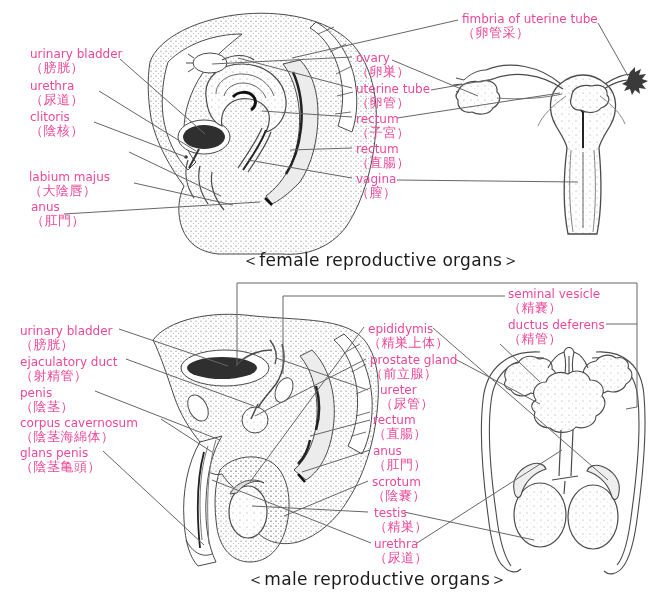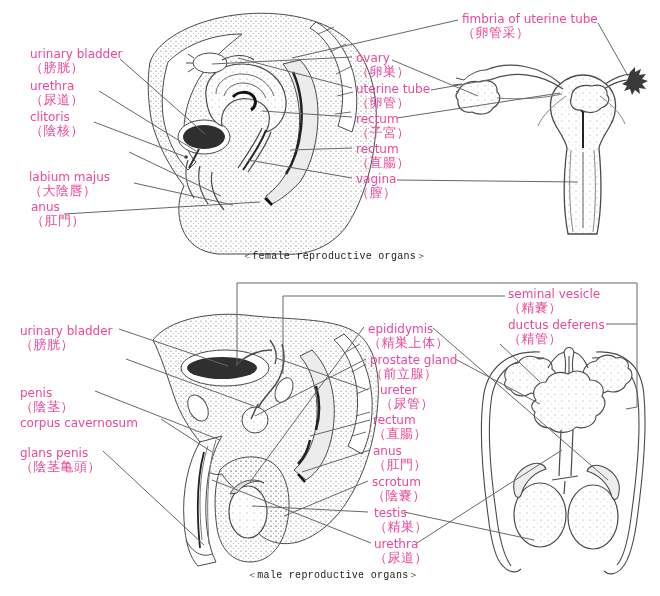--- a/index.html
+++ b/index.html
@@ -1,21 +1,21 @@
 <!DOCTYPE html>
 <html><head>
 <meta charset="utf-8">
 <style>
   html,body{margin:0;padding:0;background:#fff;}
   .stage{position:relative;width:660px;height:596px;background:#fff;overflow:hidden;
          font-family:"DejaVu Sans","Liberation Sans",sans-serif;}
   .art{position:absolute;left:0;top:0;}
   .lbl{position:absolute;font-size:12px;line-height:14px;color:#ec4899;white-space:nowrap;}
   .lbl .jp{display:block;font-size:13px;letter-spacing:.5px;}
-  .cap{position:absolute;font-size:10px;color:#1a1a1a;white-space:nowrap;letter-spacing:.3px;font-family:Liberation Mono, monospace;}
+  .cap{position:absolute;font-size:17px;color:#1a1a1a;white-space:nowrap;letter-spacing:.3px;}
 </style>
 </head>
 <body>
 
 <div class="stage">
 
   <svg class="art" width="660" height="596" viewBox="0 0 660 596">
     <defs>
       <pattern id="stipBody" width="5" height="5" patternUnits="userSpaceOnUse">
         <circle cx="1" cy="1.2" r="0.65" fill="#8f8f8f"></circle>
@@ -198,22 +198,23 @@
 
   <div class="lbl" style="left:356px;top:51px"><span>ovary</span><span class="jp">（卵巣）</span></div>
   <div class="lbl" style="left:356px;top:82px"><span>uterine tube</span><span class="jp">（卵管）</span></div>
   <div class="lbl" style="left:356px;top:112px"><span>rectum</span><span class="jp">（子宮）</span></div>
   <div class="lbl" style="left:356px;top:142px"><span>rectum</span><span class="jp">（直腸）</span></div>
   <div class="lbl" style="left:356px;top:172px"><span>vagina</span><span class="jp">（膣）</span></div>
 
   <div class="cap" style="left:242px;top:249px">＜female reproductive organs＞</div>
 
   <div class="lbl" style="left:20px;top:324px"><span>urinary bladder</span><span class="jp">（膀胱）</span></div>
+  <div class="lbl" style="left:20px;top:355px"><span>ejaculatory duct</span><span class="jp">（射精管）</span></div>
   <div class="lbl" style="left:20px;top:386px"><span>penis</span><span class="jp">（陰茎）</span></div>
-  <div class="lbl" style="left:20px;top:416px"><span>corpus cavernosum</span></div>
+  <div class="lbl" style="left:20px;top:416px"><span>corpus cavernosum</span><span class="jp">（陰茎海綿体）</span></div>
   <div class="lbl" style="left:368px;top:322px"><span>epididymis</span><span class="jp">（精巣上体）</span></div>
 
   <div class="lbl" style="left:20px;top:446px"><span>glans penis</span><span class="jp">（陰茎亀頭）</span></div>
   <div class="lbl" style="left:370px;top:353px"><span>prostate gland</span><span class="jp">（前立腺）</span></div>
   <div class="lbl" style="left:380px;top:383px"><span>ureter</span><span class="jp">（尿管）</span></div>
   <div class="lbl" style="left:373px;top:413px"><span>rectum</span><span class="jp">（直腸）</span></div>
   <div class="lbl" style="left:373px;top:444px"><span>anus</span><span class="jp">（肛門）</span></div>
   <div class="lbl" style="left:372px;top:475px"><span>scrotum</span><span class="jp">（陰嚢）</span></div>
   <div class="lbl" style="left:374px;top:506px"><span>testis</span><span class="jp">（精巣）</span></div>
   <div class="lbl" style="left:374px;top:537px"><span>urethra</span><span class="jp">（尿道）</span></div>

